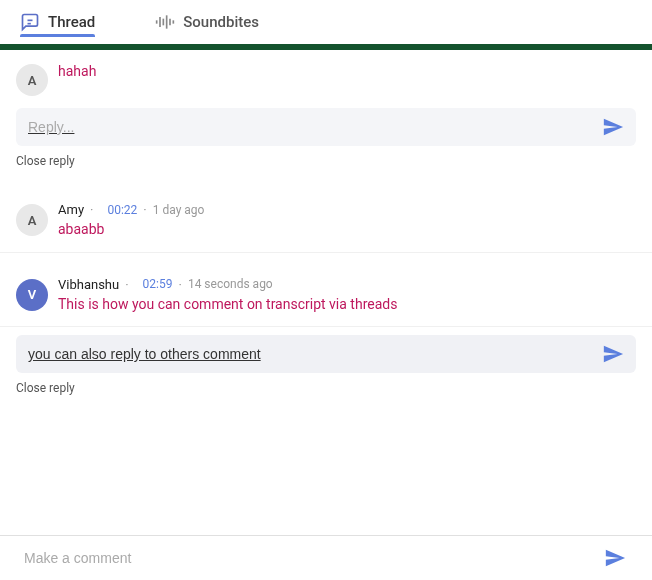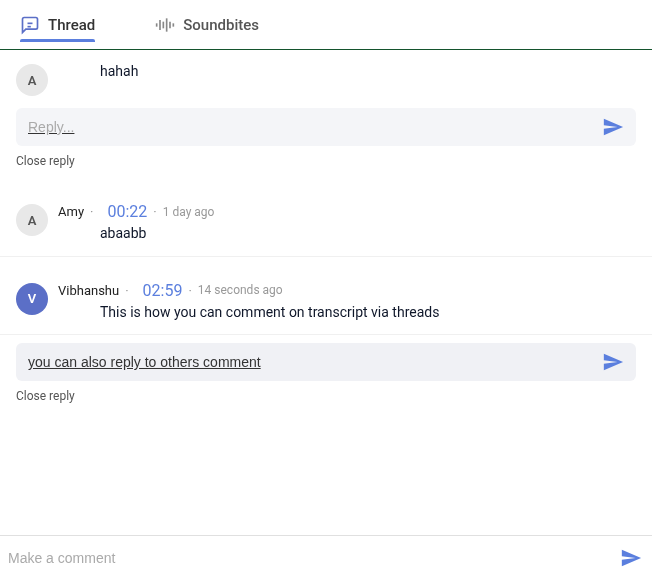--- a/index.html
+++ b/index.html
@@ -9,21 +9,21 @@
       width: 652px;
       min-height: 580px;
       color: #333;
       font-size: 14px;
     }
 
     
     .tabs {
       display: flex;
       align-items: center;
-      border-bottom: 1px solid #14532d;
+      border-bottom: 6px solid #14532d;
       height: 50px;
       padding: 8px 20px;
       gap: 60px;
     }
     .tab {
       display: flex;
       align-items: center;
       gap: 8px;
       height: 100%;
       cursor: pointer;
@@ -100,35 +100,34 @@
 
     .comment-author {
       font-weight: 400;
       color: #222;
     }
     .comment-dot {
       color: #999;
     }
     .comment-time {
       color: #5b7fde;
-      font-size: 16px;
+      font-size: 12px;
       text-decoration: none;
       padding-left: 8px;
     }
     .comment-age {
       color: #999;
       font-size: 12px;
       text-align: right;
     }
 
     .comment-text {
-      color: #0f172a;
+      color: #be185d;
       font-size: 14px;
       line-height: 1.4;
-      margin-left: 42px;
     }
 
     
     .simple-comment {
       display: flex;
       align-items: flex-start;
       gap: 10px;
       padding: 12px 16px 4px 16px;
     }
 
@@ -179,21 +178,21 @@
 
     
     .bottom-input-bar {
       position: absolute;
       bottom: 0;
       left: 0;
       right: 0;
       display: flex;
       border-top: 1px solid #e0e0e0;
       background: #fff;
-      padding: 4px 0;
+      padding: 4px 16px;
     }
     .bottom-input {
       flex: 1;
       border: none;
       background: transparent;
       padding: 10px 8px;
       font-size: 14px;
       color: #333;
       outline: none;
     }

